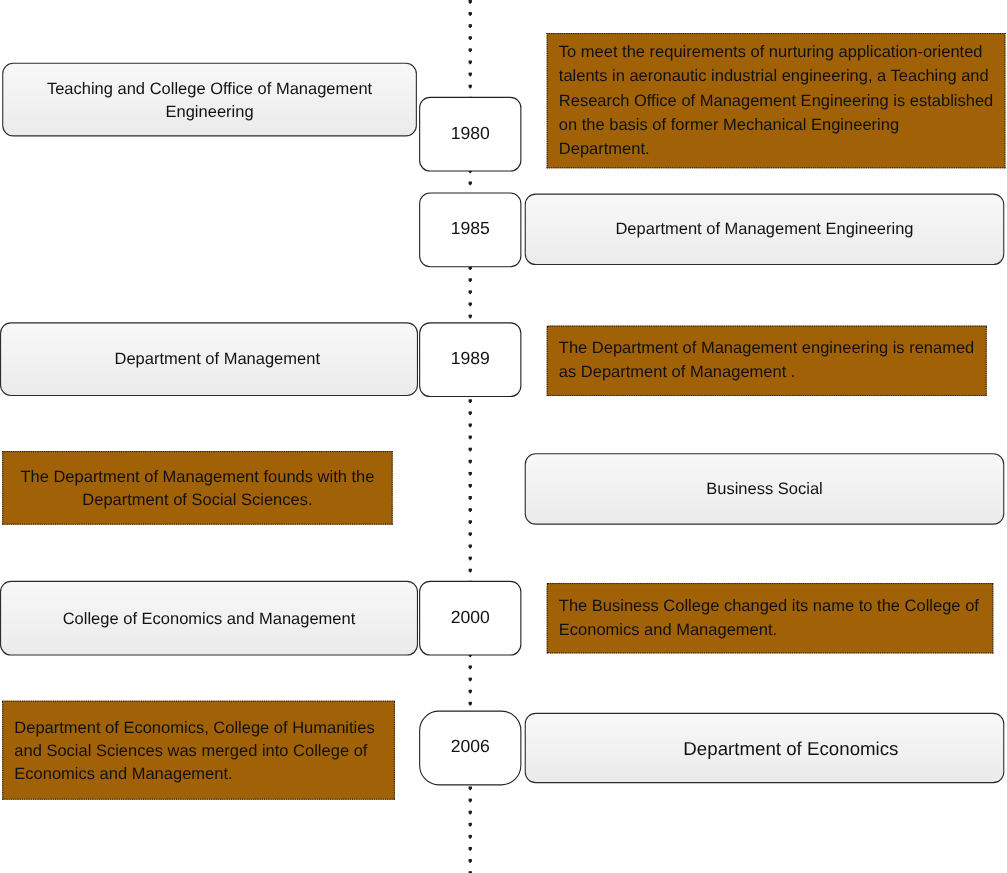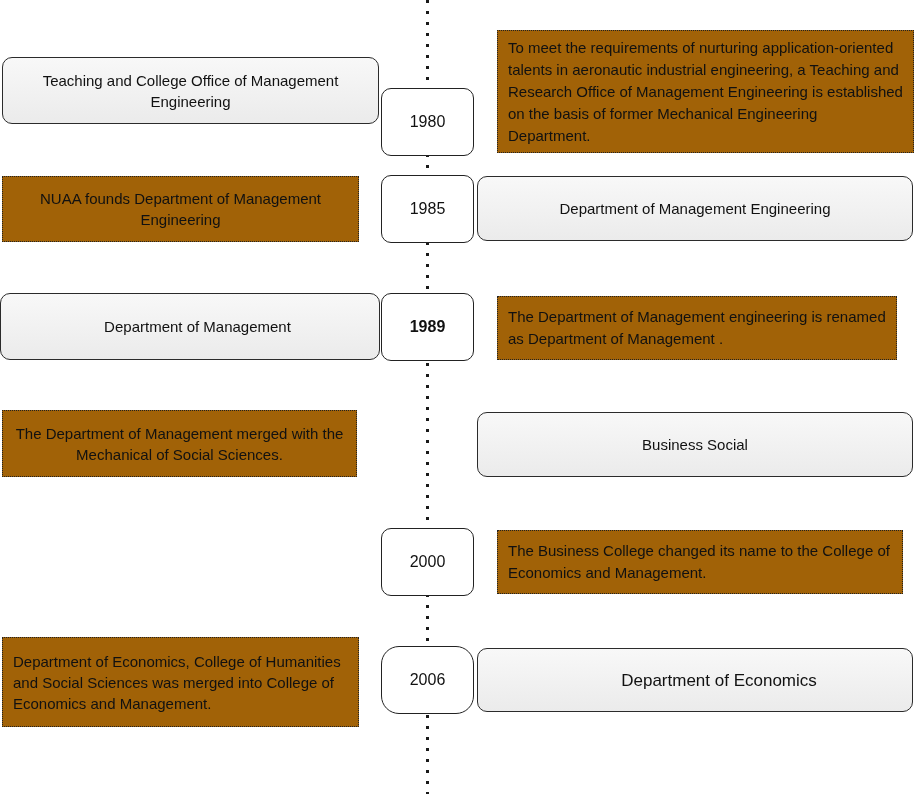--- a/index.html
+++ b/index.html
@@ -87,47 +87,47 @@
   <div class="box solid" style="left:2px; top:57px; width:377px; height:67px;">
     <span class="txt">Teaching and College Office of Management Engineering</span>
   </div>
   <div class="year" style="top:75px;margin-top:13px;">
     <span>1980</span>
   </div>
   <div class="box dotted" style="left:497px; top:30px; width:417px; height:123px;">
     <span class="txt-left tall-note">To meet the requirements of nurturing application-oriented talents in aeronautic industrial engineering, a Teaching and Research Office of Management Engineering is established on the basis of former Mechanical Engineering Department.</span>
   </div>
 
-  <div class="box dotted" style="left:2px; top:176px; width:357px; height:66px;">
-    <span class="txt">NUAA founds Department of Management Engineering</span>
-  </div>
   <div class="year" style="top:175px;">
     <span>1985</span>
   </div>
   <div class="box solid" style="left:477px; top:176px; width:436px; height:65px;">
     <span class="txt">Department of Management Engineering</span>
   </div>
 
   <div class="box solid" style="left:0px; top:293px; width:380px; height:67px;padding-left:15px;">
     <span class="txt">Department of Management</span>
   </div>
-  <div class="year" style="top:293px;font-weight:bold;">
+  <div class="year" style="top:293px;">
     <span>1989</span>
   </div>
   <div class="box dotted" style="left:497px; top:296px; width:400px; height:64px;">
     <span class="txt-left tall-note">The Department of Management engineering is renamed as Department of Management .</span>
   </div>
 
   <div class="box dotted" style="left:2px; top:410px; width:355px; height:67px;">
-    <span class="txt">The Department of Management merged with the Mechanical of Social Sciences.</span>
+    <span class="txt">The Department of Management founds with the Department of Social Sciences.</span>
   </div>
   <div class="box solid" style="left:477px; top:412px; width:436px; height:65px;">
     <span class="txt">Business Social</span>
   </div>
 
+  <div class="box solid" style="left:0px; top:528px; width:380px; height:68px;">
+    <span class="txt">College of Economics and Management</span>
+  </div>
   <div class="year" style="top:528px;">
     <span>2000</span>
   </div>
   <div class="box dotted" style="left:497px; top:530px; width:406px; height:64px;">
     <span class="txt-left tall-note">The Business College changed its name to the College of Economics and Management.</span>
   </div>
 
   <div class="box dotted" style="left:2px; top:637px; width:357px; height:90px;">
     <span class="txt-left">Department of Economics, College of Humanities and Social Sciences was merged into College of Economics and Management.</span>
   </div>

